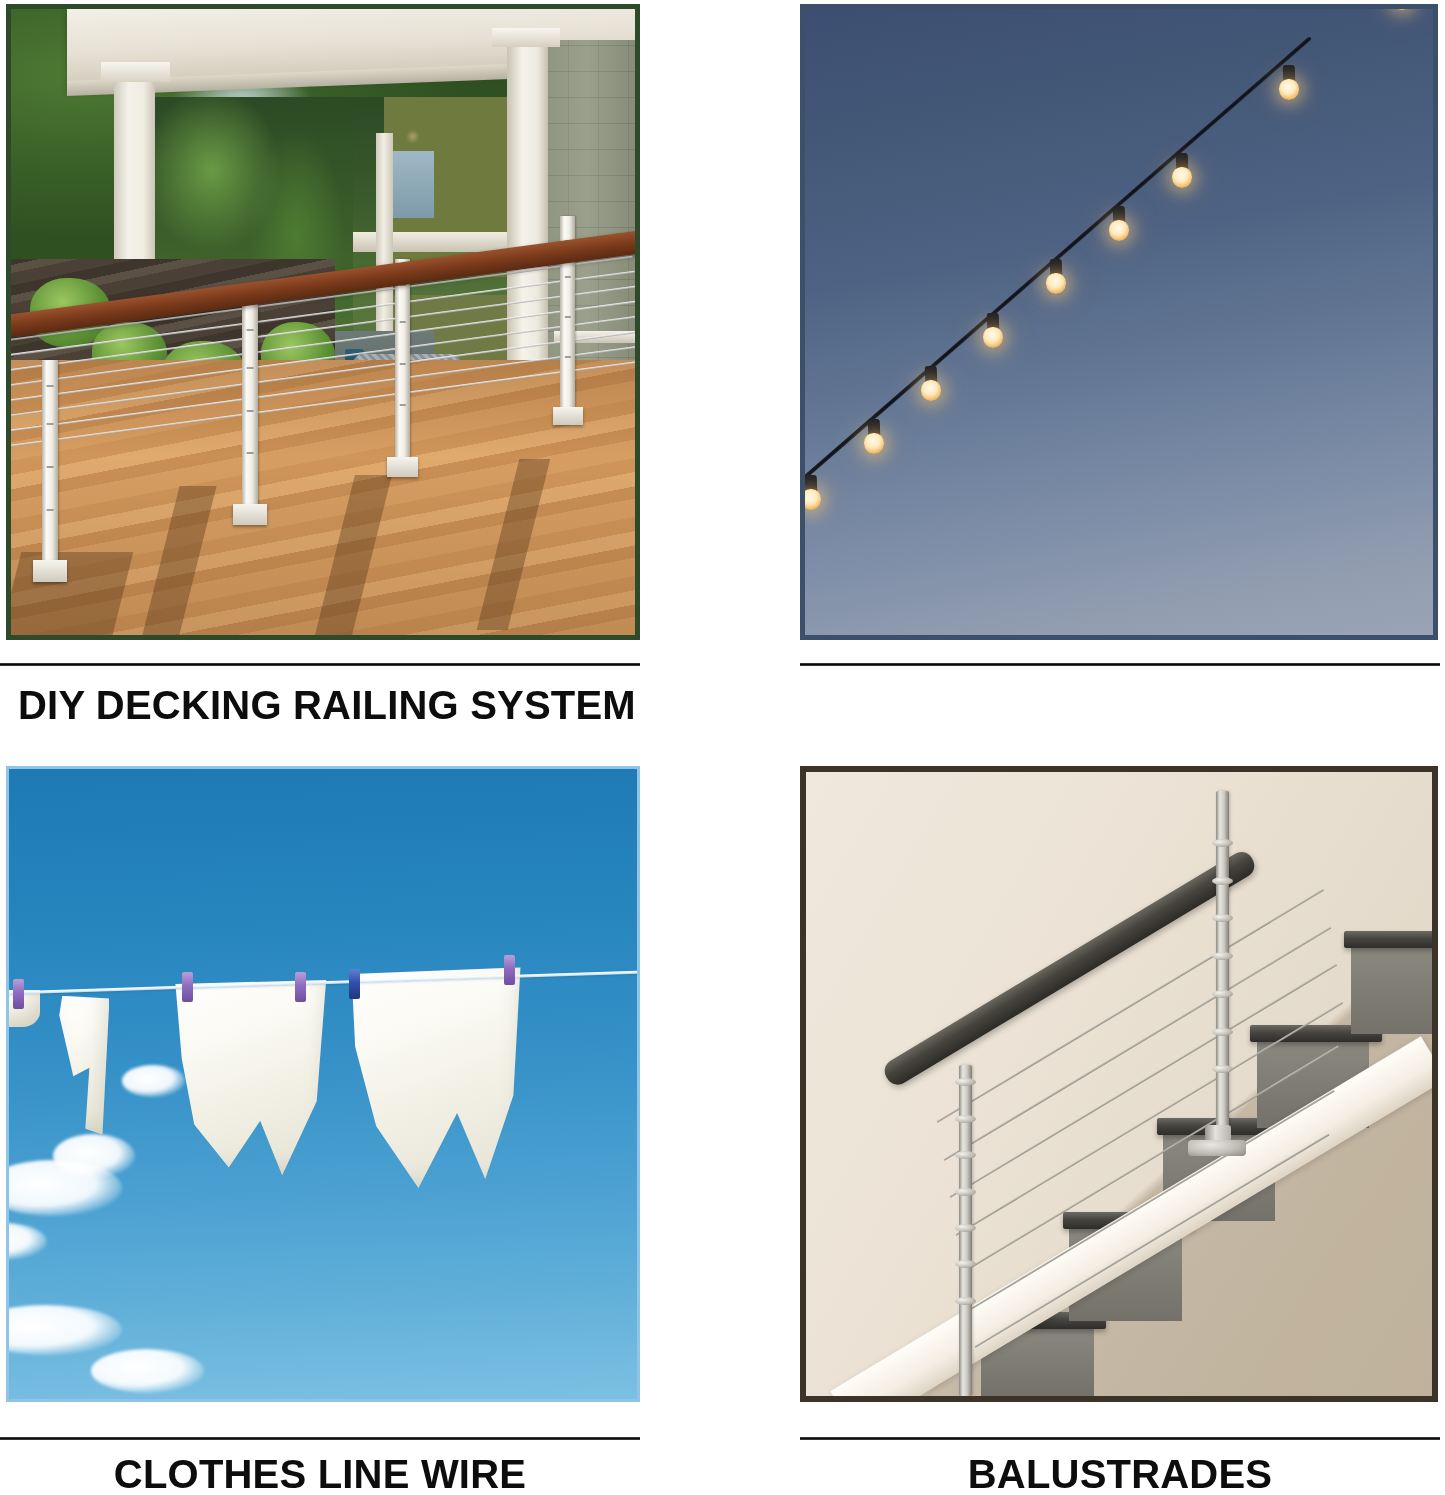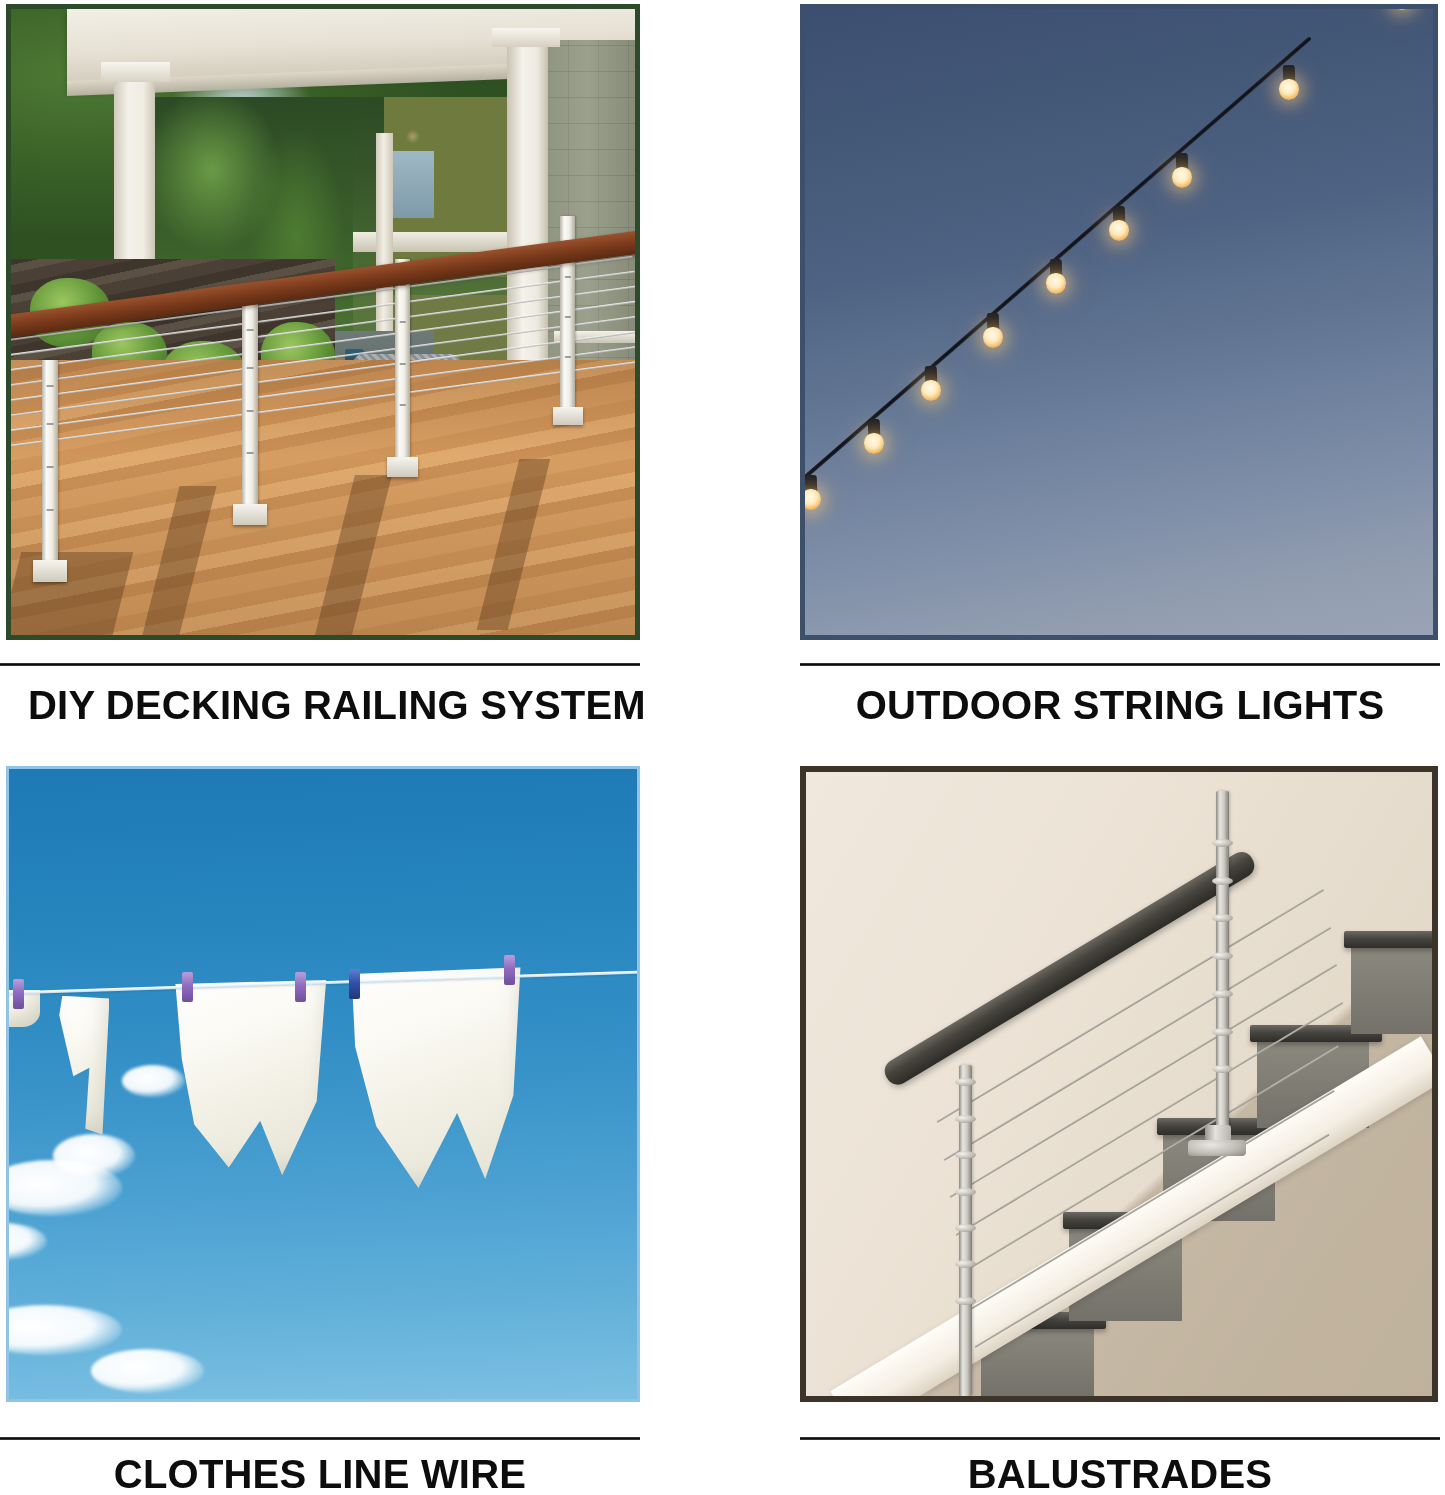--- a/index.html
+++ b/index.html
@@ -527,21 +527,21 @@
           <i style="top:50%"></i>
           <i style="top:70%"></i>
       </div>
       <div class="post-base" style="left:86.8%; top:63.5%; width:4.8%; height:3%;"></div>
 
       <div class="handrail"></div>
     </div>
   </div>
 
   <div class="divider" style="left:0; top:663px; width:640px;"></div>
-  <div class="caption" style="left:28px; top:683px; font-size:40px;">DIY DECKING RAILING SYSTEM</div>
+  <div class="caption" style="left:18px; top:683px; font-size:40px;">DIY DECKING RAILING SYSTEM</div>
 
   <div class="photo" id="lights-photo">
     <div class="photo-inner">
       <div class="dusk-sky"></div>
       <div class="light-string">
 
         <div class="wire" style="left:-4%; top:78%; width:112%; transform:rotate(-41deg); transform-origin:left center;"></div>
 
         <div class="bulb" style="left:1%;  top:74.5%;">
           <div class="socket"></div>
@@ -577,21 +577,20 @@
         </div>
         <div class="bulb" style="left:95%; top:-5.5%;">
 
           <div class="glass"></div>
         </div>
       </div>
     </div>
   </div>
 
   <div class="divider" style="left:800px; top:663px; width:640px;"></div>
-  <div class="caption" style="left:800px; top:683px; width:640px; text-align:center; font-size:40px;">OUTDOOR STRING LIGHTS</div>
 
   <div class="photo" id="clothes-photo">
     <div class="photo-inner">
       <div class="blue-sky"></div>
       <div class="cloud c1"></div>
       <div class="cloud c2"></div>
       <div class="cloud c3"></div>
       <div class="cloud c4"></div>
       <div class="cloud c5"></div>
       <div class="cloud c6"></div>

